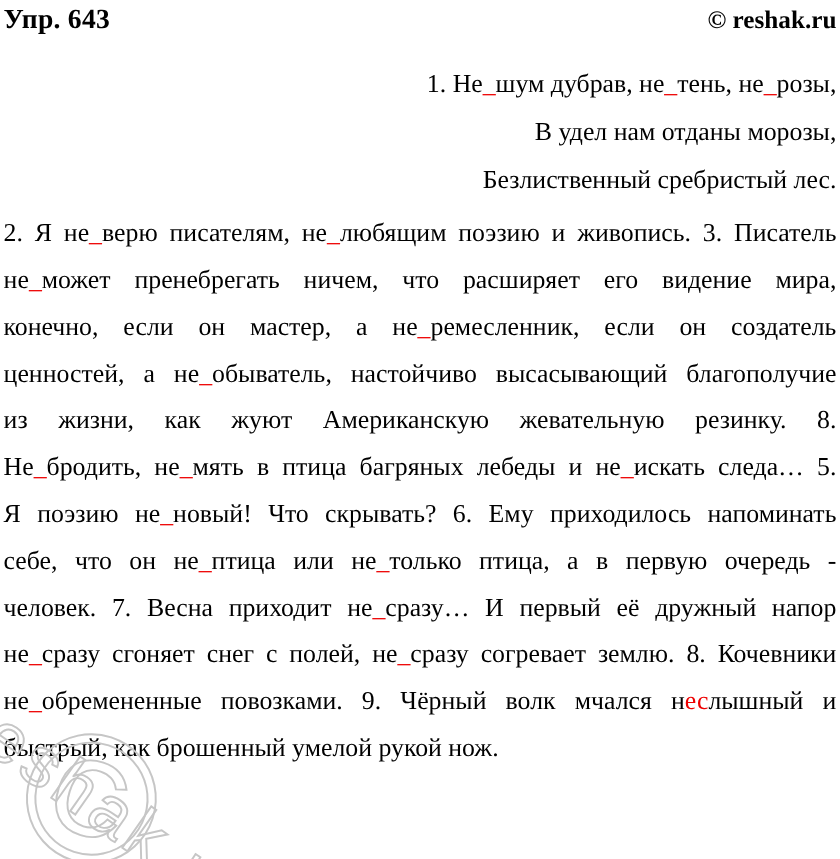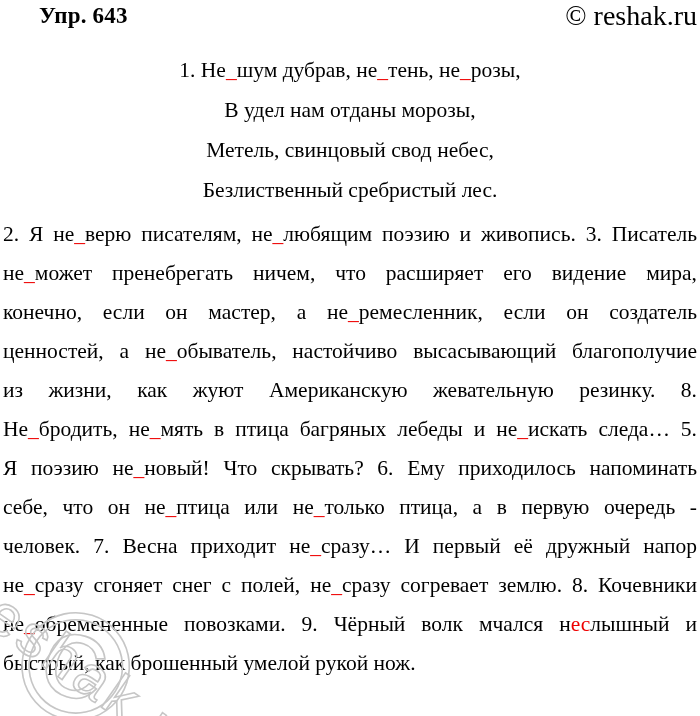--- a/index.html
+++ b/index.html
@@ -21,38 +21,38 @@
     font-family: "Liberation Serif", "DejaVu Serif", serif;
     color: var(--text);
     background: var(--bg);
   }
   
   .header {
     display: flex;
     justify-content: space-between;
     align-items: flex-start;
     line-height: 26px;
-    margin-left: 36px;
   }
   .exercise-number {
     font-weight: bold;
     font-size: 23px;
     letter-spacing: 0.2px;
   }
   .copyright {
-    font-size: 28px;
+    font-size: 21px;
+    font-weight: bold;
   }
   
   .poem {
     margin-top: 21px;
     font-size: 21.5px;
   }
   .poem .line {
     line-height: 40px;
-    text-align: center;
+    text-align: right;
     white-space: nowrap;
   }
   
   .paragraph {
     margin-top: 5px;
     font-size: 21.5px;
   }
   .paragraph .line {
     line-height: 39px;
     text-align: justify;
@@ -99,21 +99,20 @@
 <div class="page">
 
   <div class="header">
     <span class="exercise-number">Упр. 643</span>
     <span class="copyright">© reshak.ru</span>
   </div>
 
   <div class="poem">
       <div class="line"><span>1. Не</span><span class="red">_</span><span>шум дубрав, не</span><span class="red">_</span><span>тень, не</span><span class="red">_</span><span>розы,</span></div>
       <div class="line"><span>В удел нам отданы морозы,</span></div>
-      <div class="line"><span>Метель, свинцовый свод небес,</span></div>
       <div class="line"><span>Безлиственный сребристый лес.</span></div>
     </div>
 
   <div class="paragraph">
       <div class="line"><span>2. Я не</span><span class="red">_</span><span>верю писателям, не</span><span class="red">_</span><span>любящим поэзию и живопись. 3. Писатель</span></div>
       <div class="line"><span>не</span><span class="red">_</span><span>может пренебрегать ничем, что расширяет его видение мира,</span></div>
       <div class="line"><span>конечно, если он мастер, а не</span><span class="red">_</span><span>ремесленник, если он создатель</span></div>
       <div class="line"><span>ценностей, а не</span><span class="red">_</span><span>обыватель, настойчиво высасывающий благополучие</span></div>
       <div class="line"><span>из жизни, как жуют Американскую жевательную резинку. 8.</span></div>
       <div class="line"><span>Не</span><span class="red">_</span><span>бродить, не</span><span class="red">_</span><span>мять в птица багряных лебеды и не</span><span class="red">_</span><span>искать следа… 5.</span></div>

